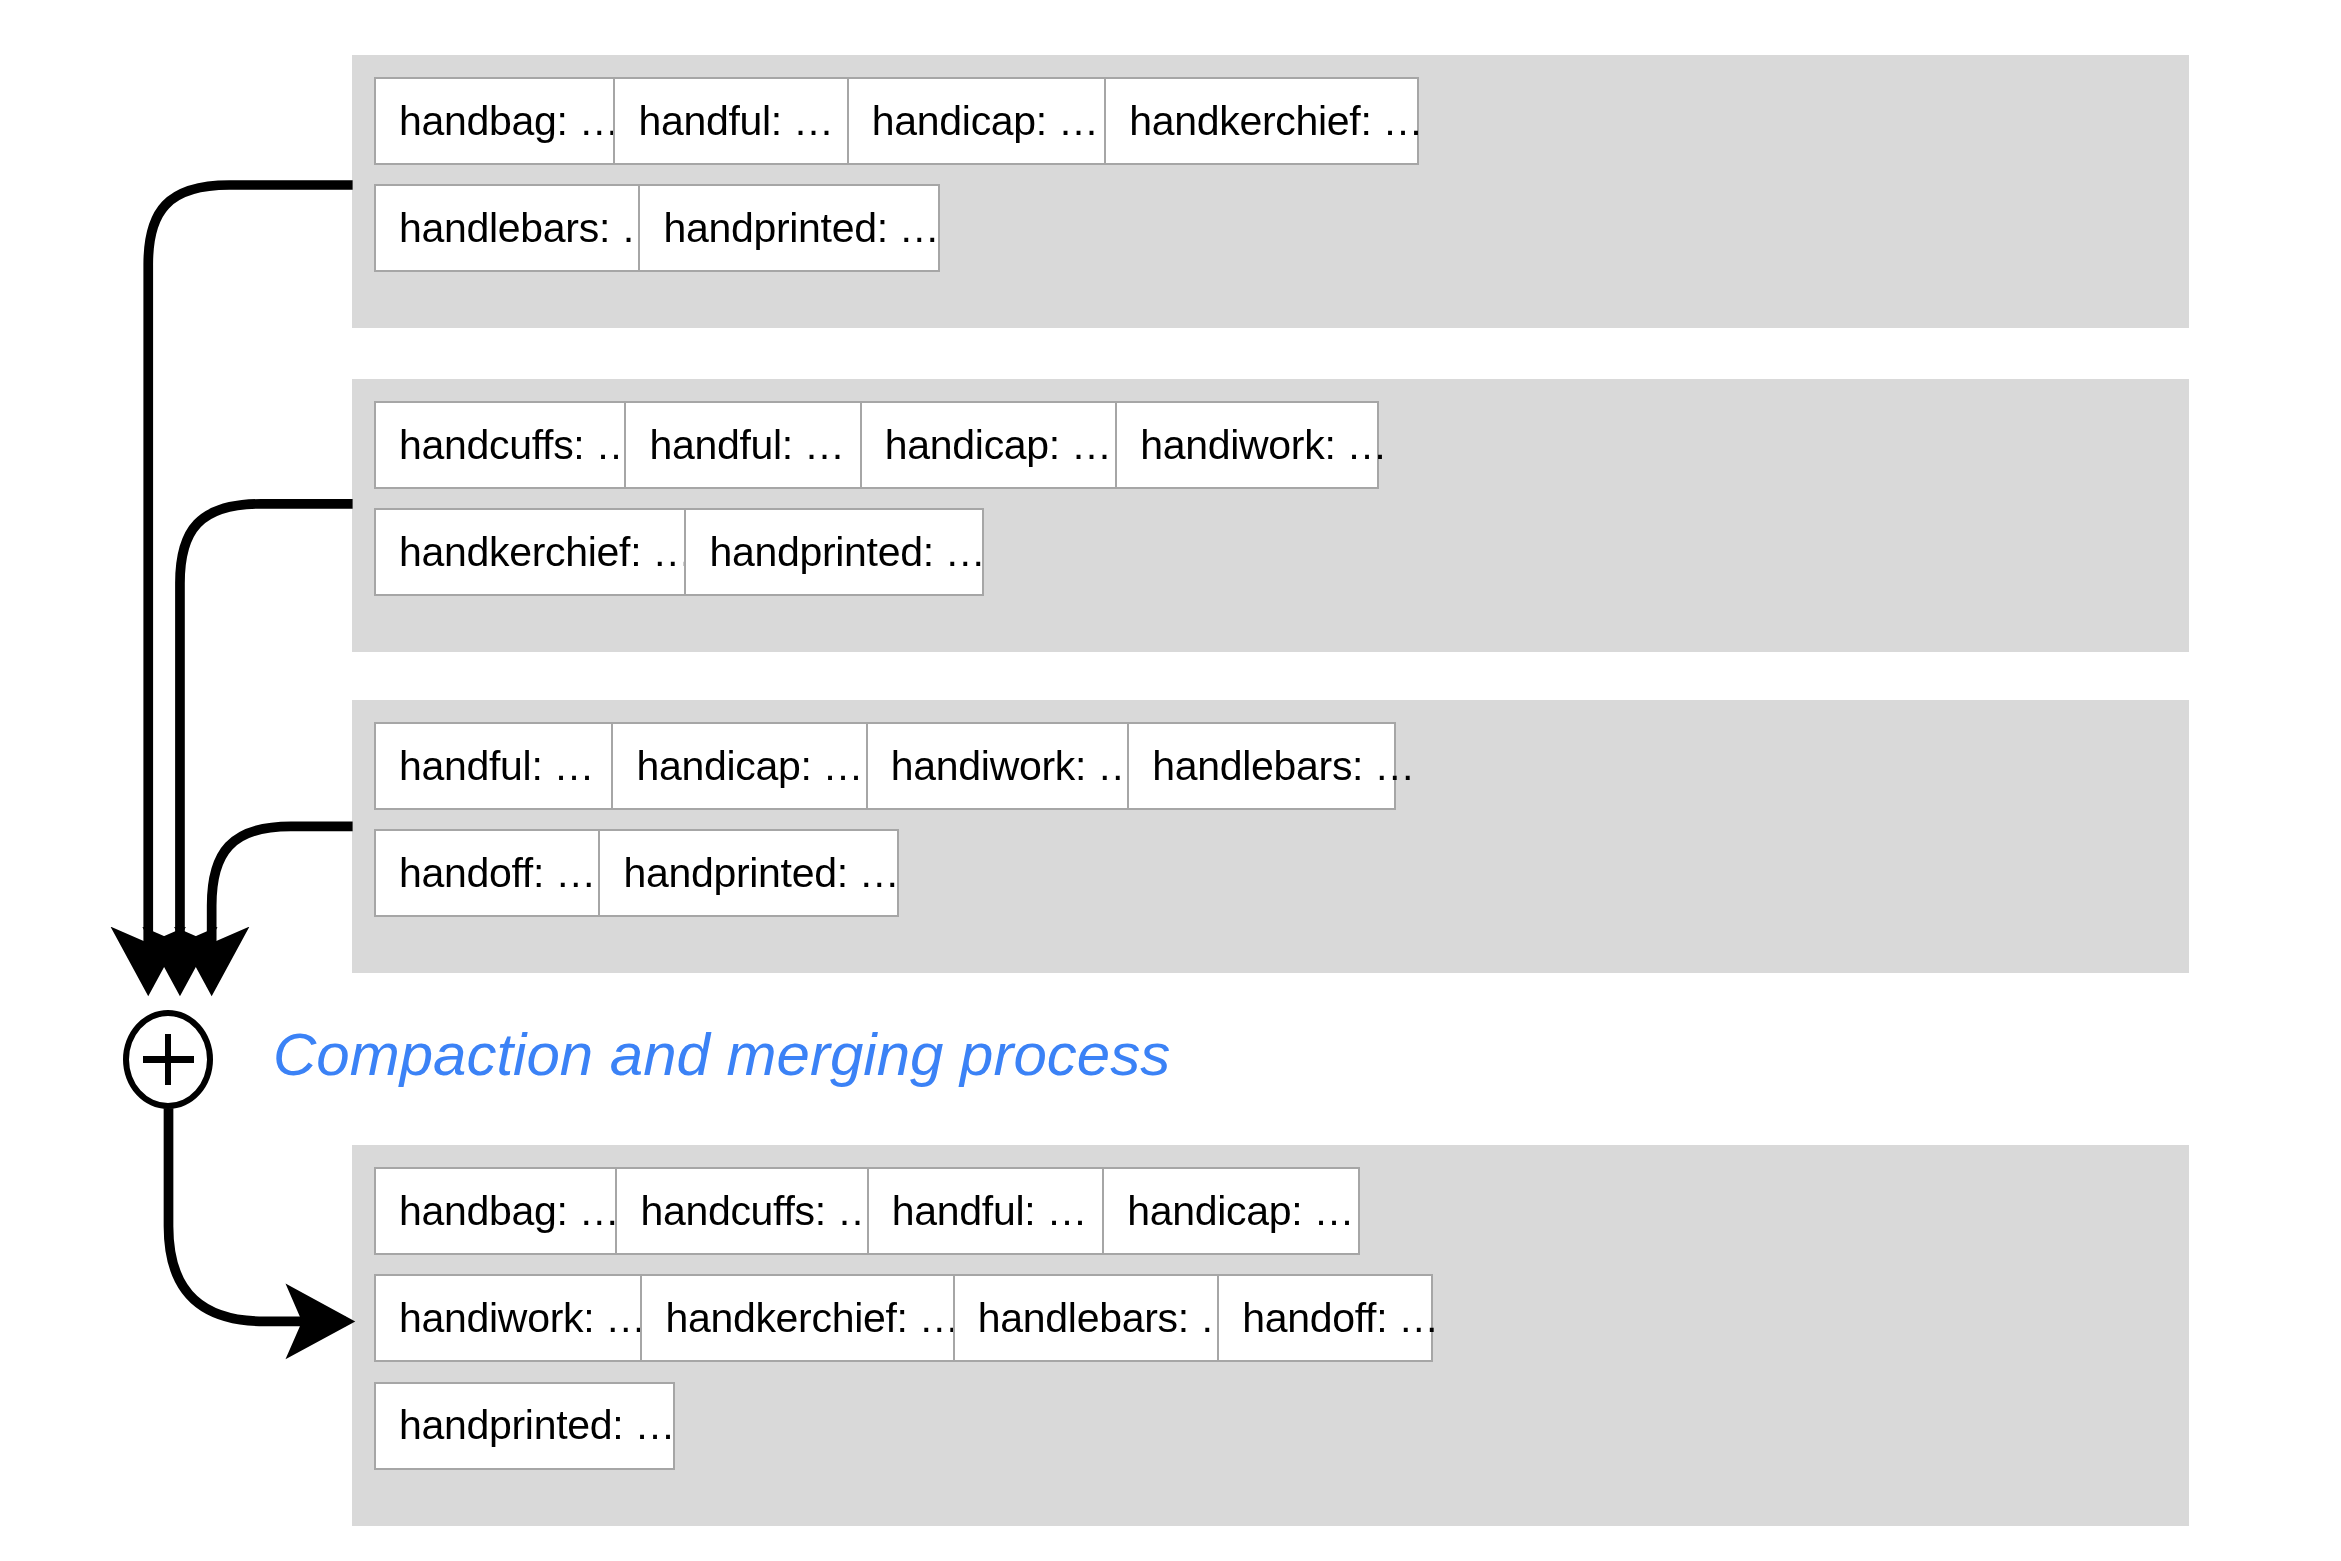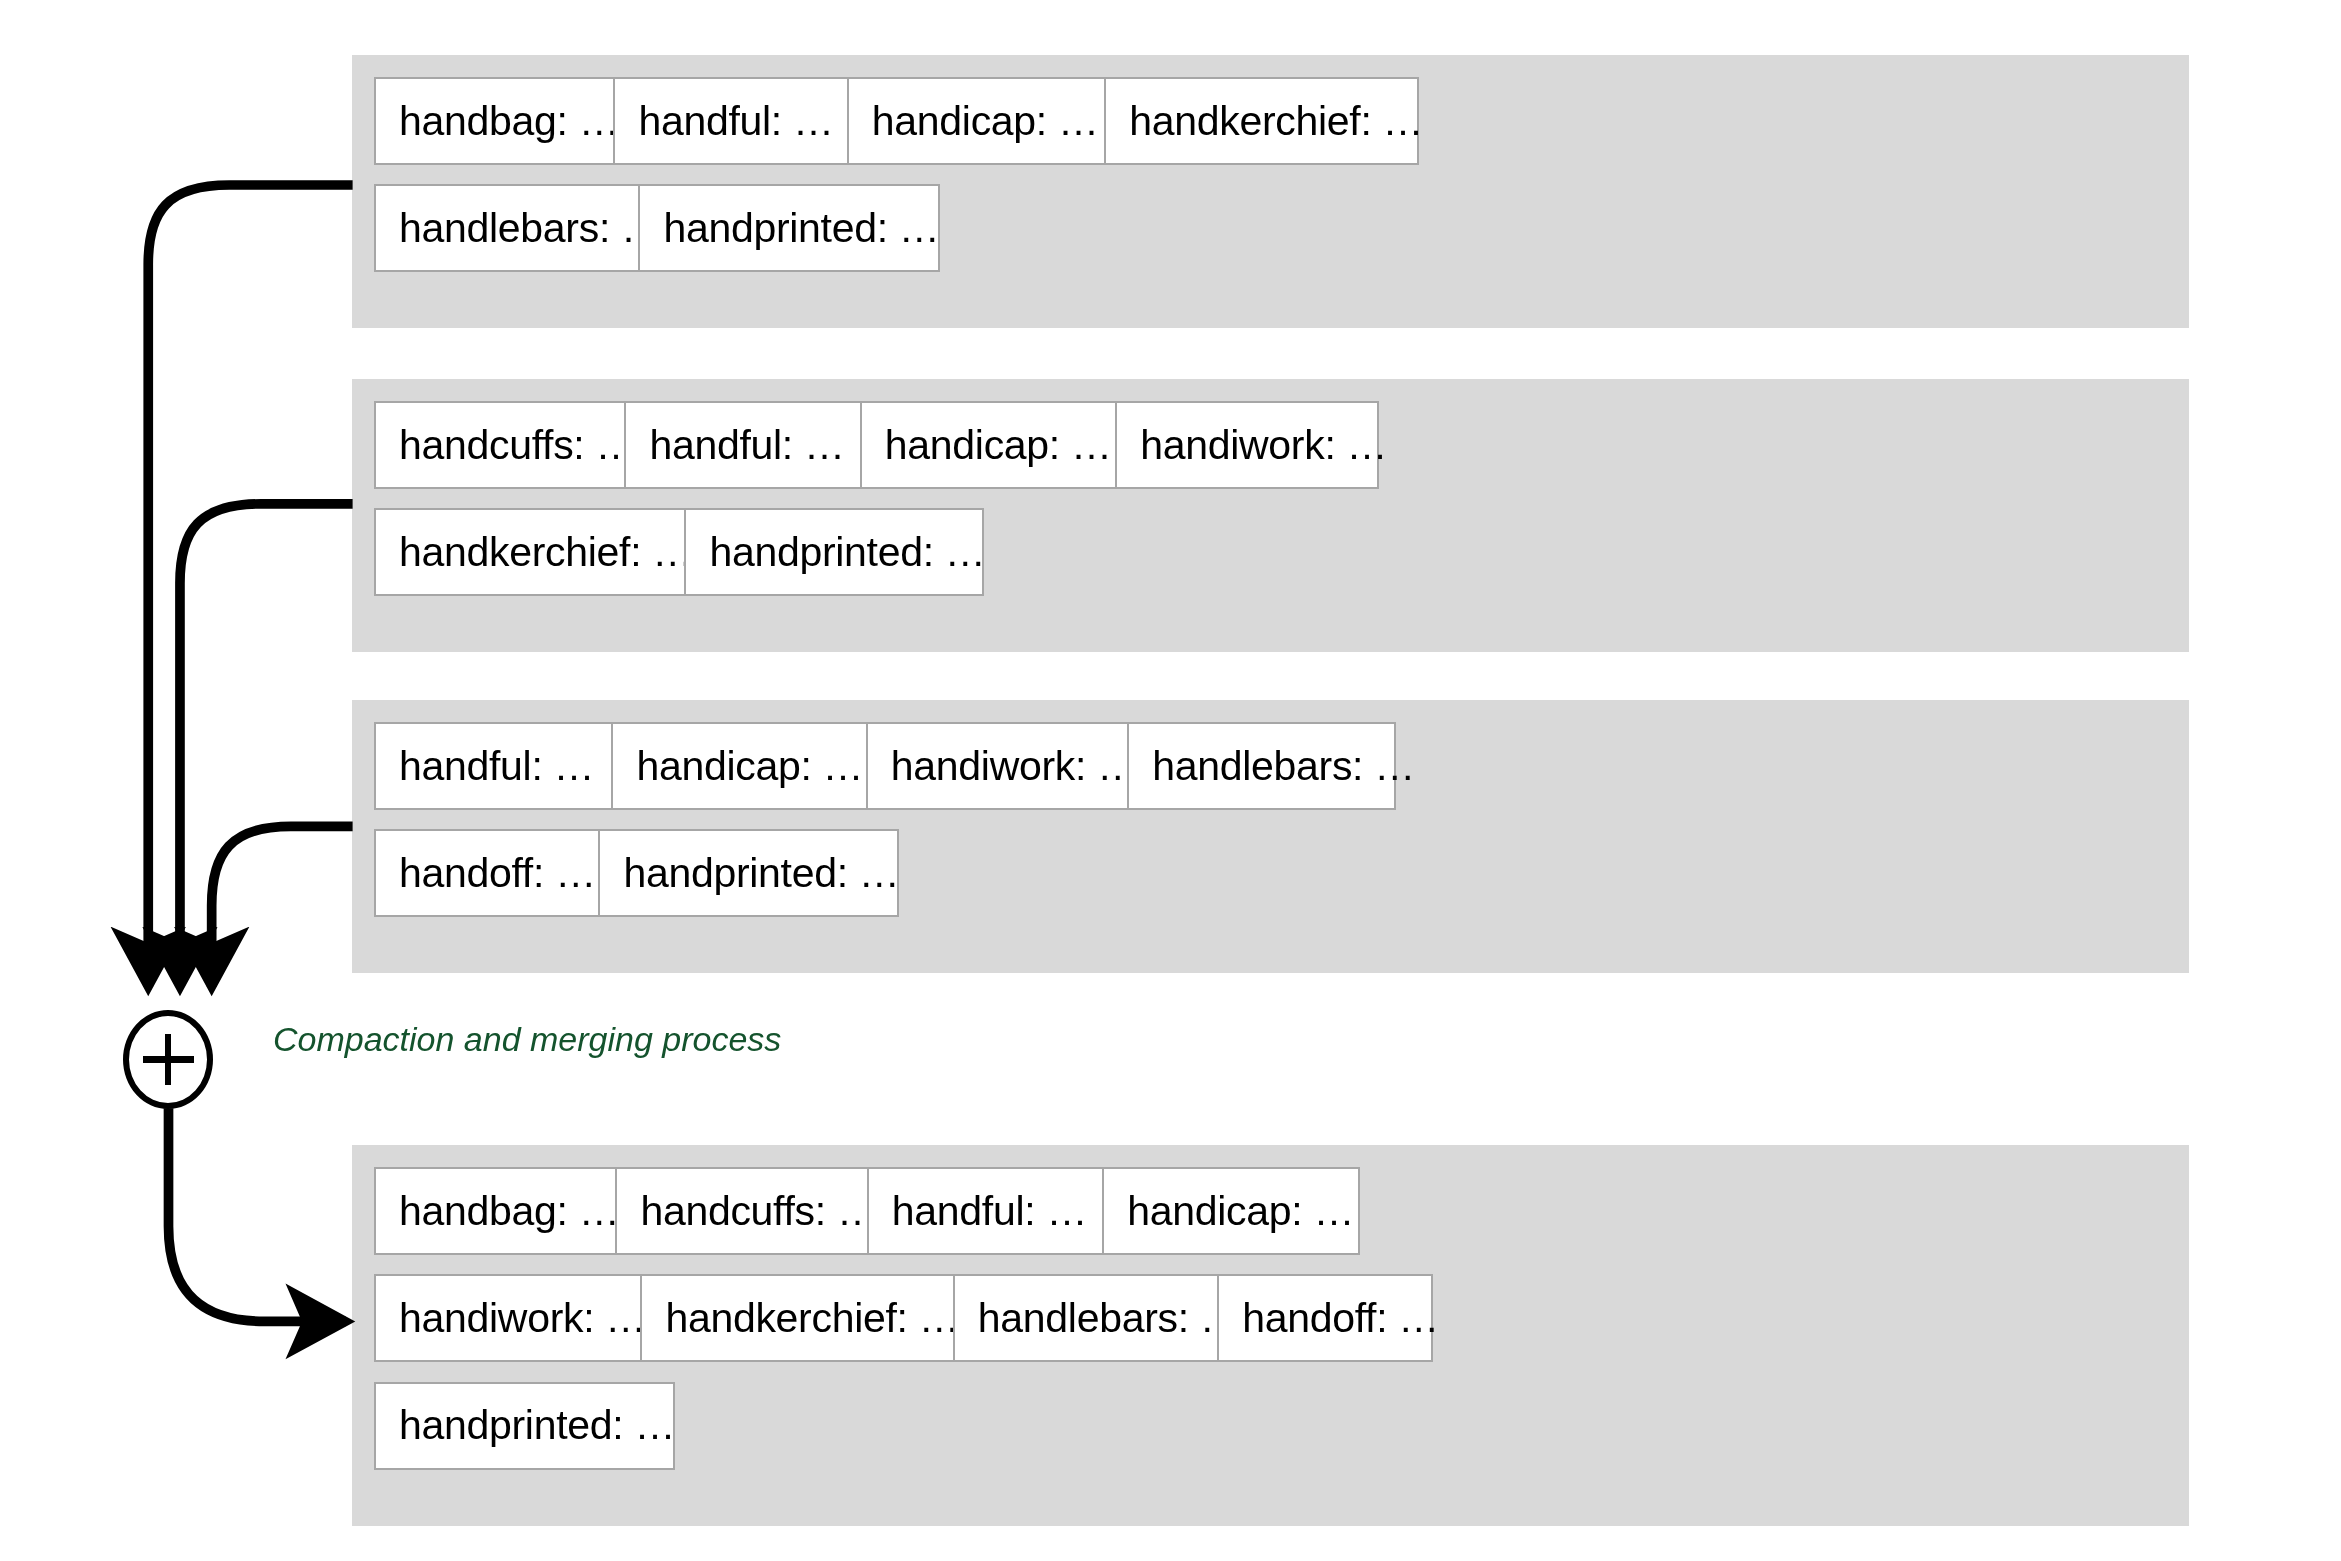--- a/index.html
+++ b/index.html
@@ -113,23 +113,23 @@
     left: 14px;
     width: 51px;
     height: 6.2px;
     margin-top: -3.1px;
   }
 
   .process-label {
     position: absolute;
     left: 273px;
     top: 1020px;
-    font-size: 34px;
+    font-size: 60px;
     font-style: italic;
-    color: #14532d;
+    color: #3b82f6;
     white-space: nowrap;
     font-family: "Liberation Sans", sans-serif;
   }
 </style>
 </head>
 <body>
 
 <div id="canvas">
 
   <svg id="arrows" viewBox="0 0 2658 1772" width="2342" height="1561" xmlns="http://www.w3.org/2000/svg">

